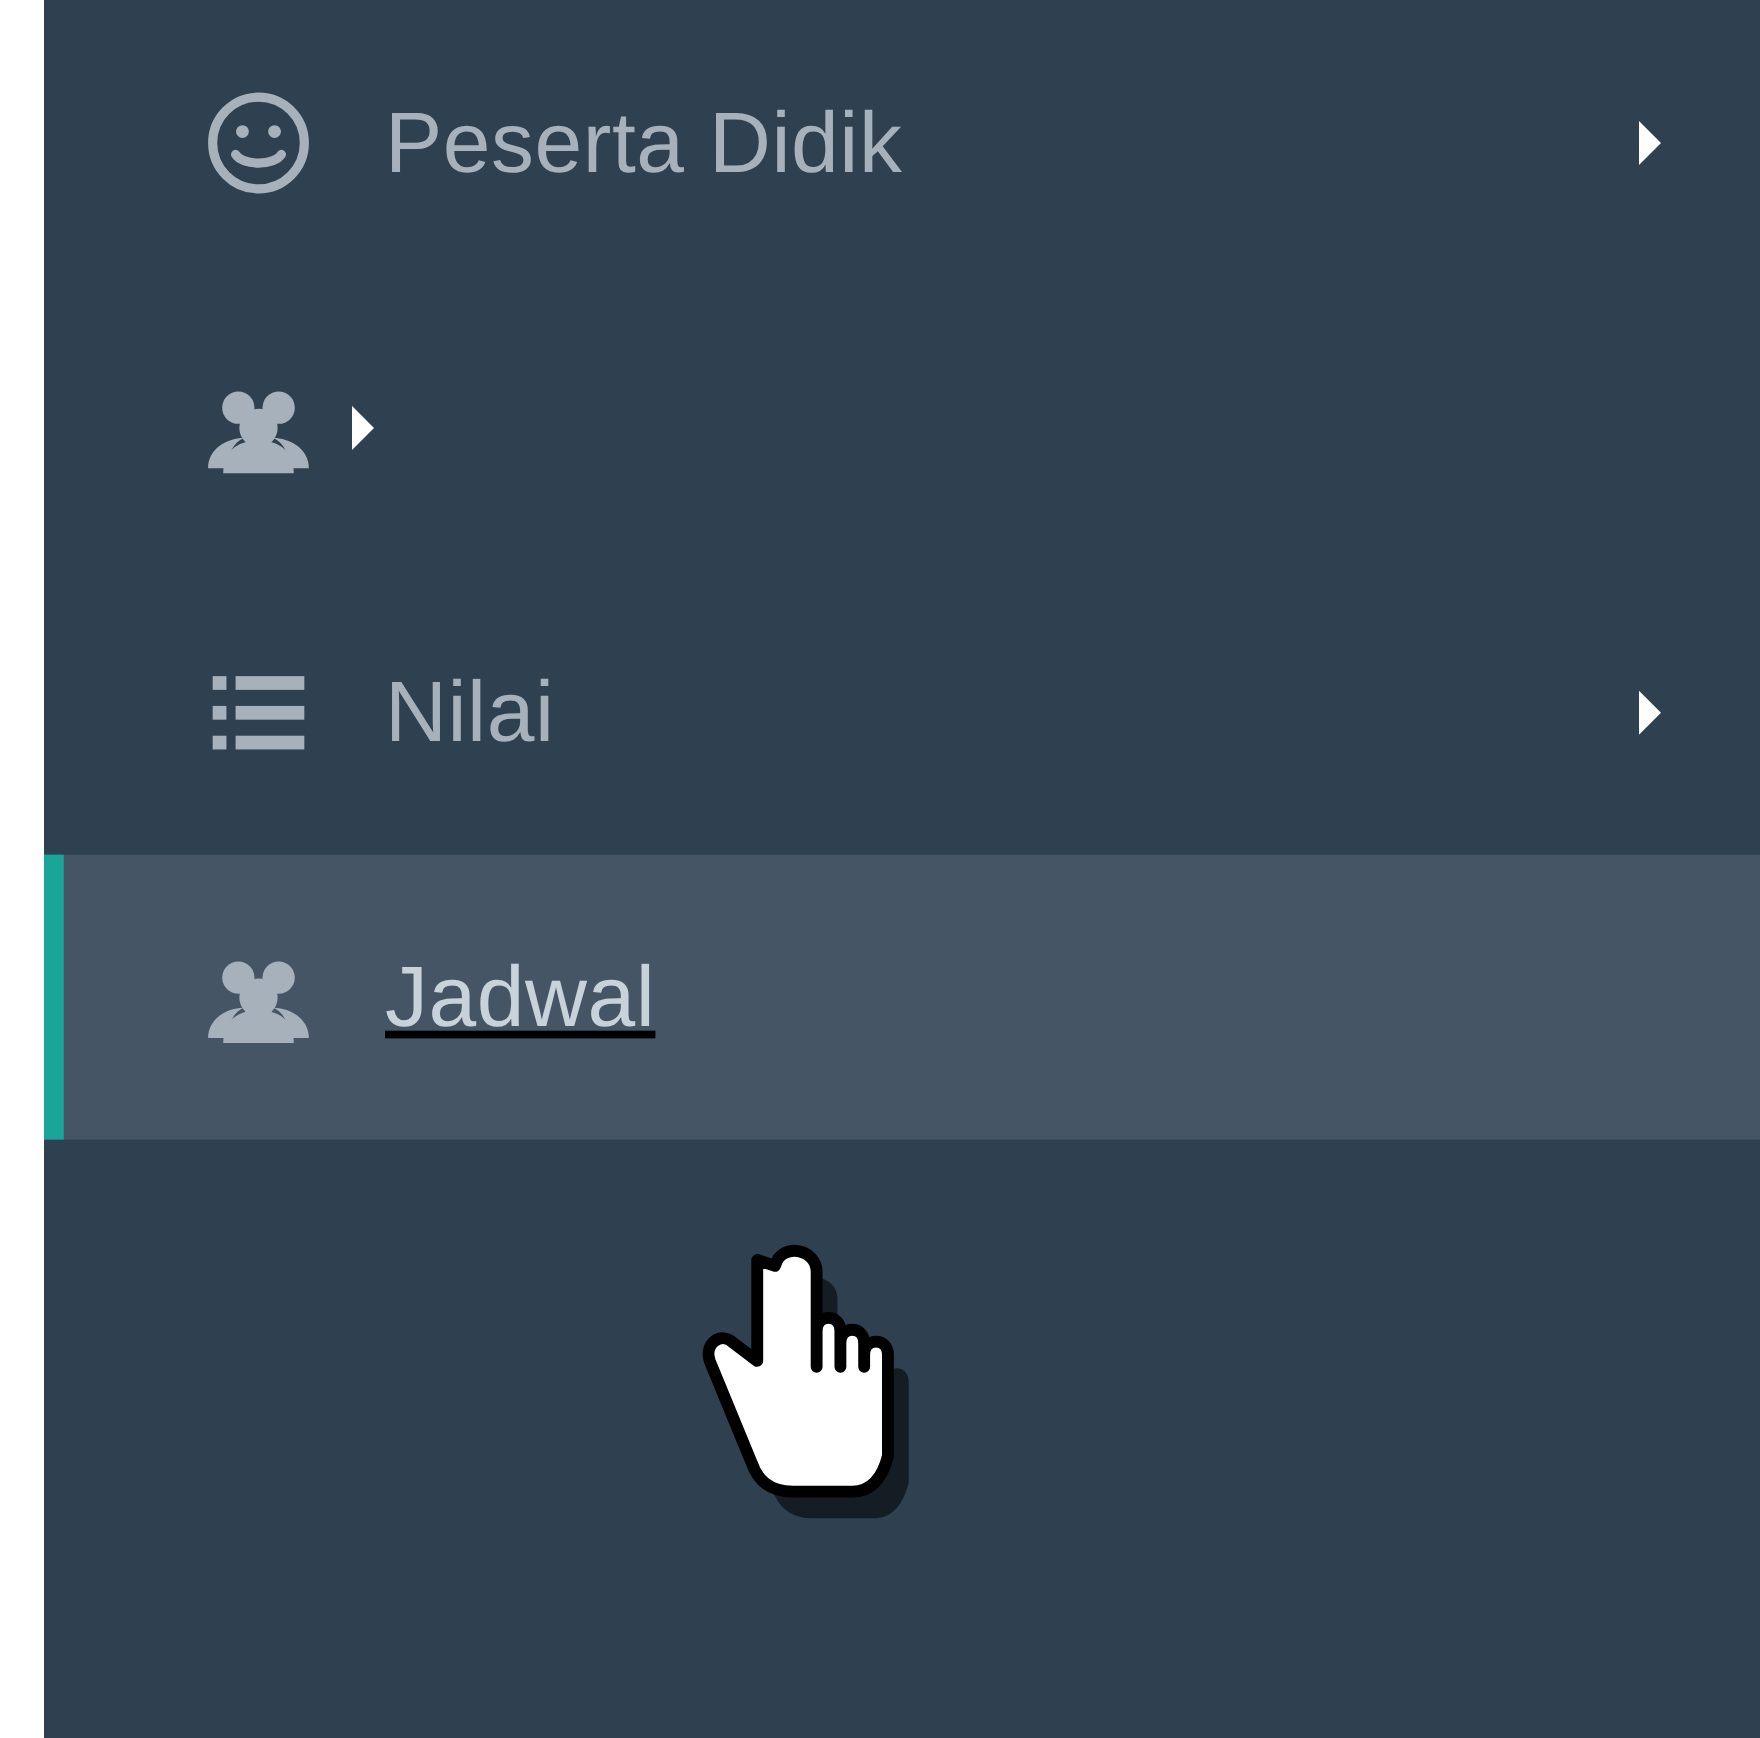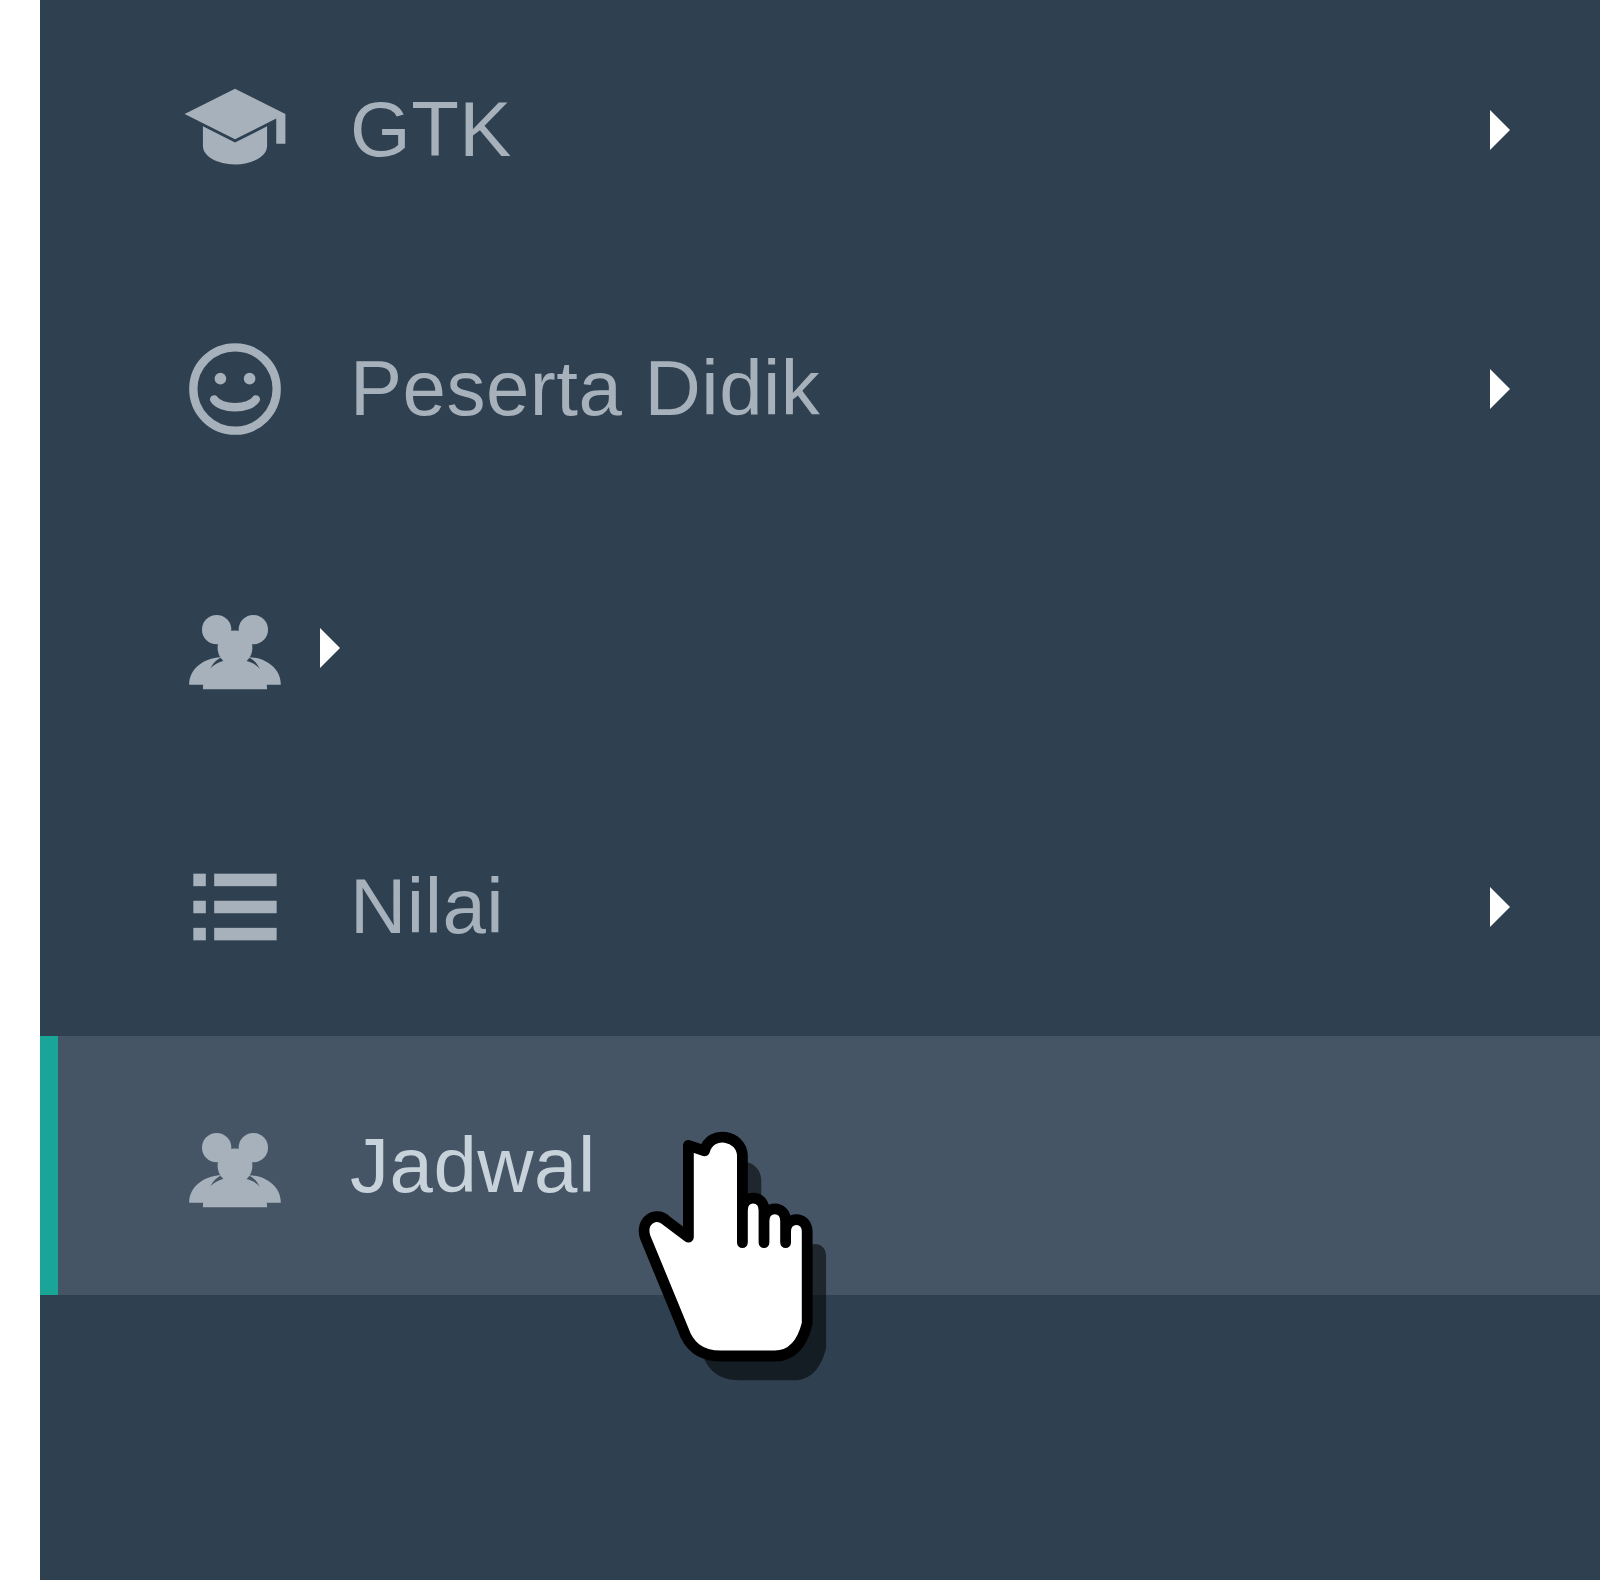--- a/index.html
+++ b/index.html
@@ -46,54 +46,41 @@
   }
   .menu-item .chev {
     width: 40px;
     display: flex;
     align-items: center;
     justify-content: center;
     flex-shrink: 0;
   }
   .menu-item.active {
     background: #465565;
+    text-decoration: underline;
   }
   .menu-item.active::before {
     content: "";
     position: absolute;
     left: 0;
     top: 0;
     bottom: 0;
     width: 18px;
     background: #19a598;
   }
   .menu-item.active .label {
     color: #c8d2db;
   }
   svg { display: block; }
 </style>
 </head>
 <body>
 
 <div class="sidebar">
 
-  <div class="menu-item">
-    <span class="icon-slot">
-      <svg width="110" height="110" viewBox="0 0 24 24" fill="#a6b1bb">
-        <path d="M12 3 L1 8.5 L12 14 L21 9.5 V15 H23 V8.5 Z"></path>
-        <path d="M5 11.2 V15.5 C5 17.7 8.1 19.5 12 19.5 C15.9 19.5 19 17.7 19 15.5 V11.2 L12 14.7 Z"></path>
-      </svg>
-    </span>
-    <span class="label">GTK</span>
-    <span class="chev">
-      <svg width="28" height="40" viewBox="0 0 10 16" fill="#ffffff">
-          <path d="M1 0 L9 8 L1 16 Z"></path>
-        </svg>
-    </span>
-  </div>
 
   <div class="menu-item">
     <span class="icon-slot">
       <svg width="100" height="100" viewBox="0 0 24 24" fill="none" stroke="#a6b1bb" stroke-width="2">
         <circle cx="12" cy="12" r="10"></circle>
         <circle cx="8.5" cy="9.5" r="1.4" fill="#a6b1bb" stroke="none"></circle>
         <circle cx="15.5" cy="9.5" r="1.4" fill="#a6b1bb" stroke="none"></circle>
         <path d="M7 14.5 C8.5 17 15.5 17 17 14.5" stroke-linecap="round"></path>
       </svg>
     </span>

